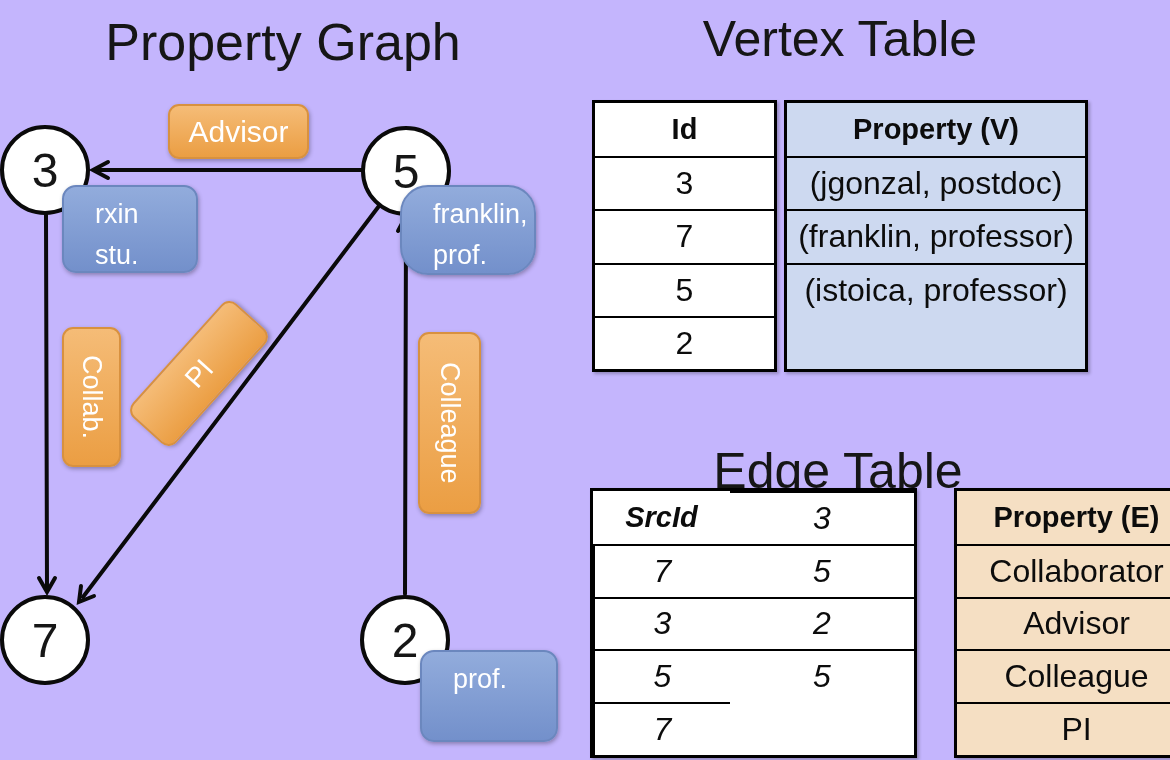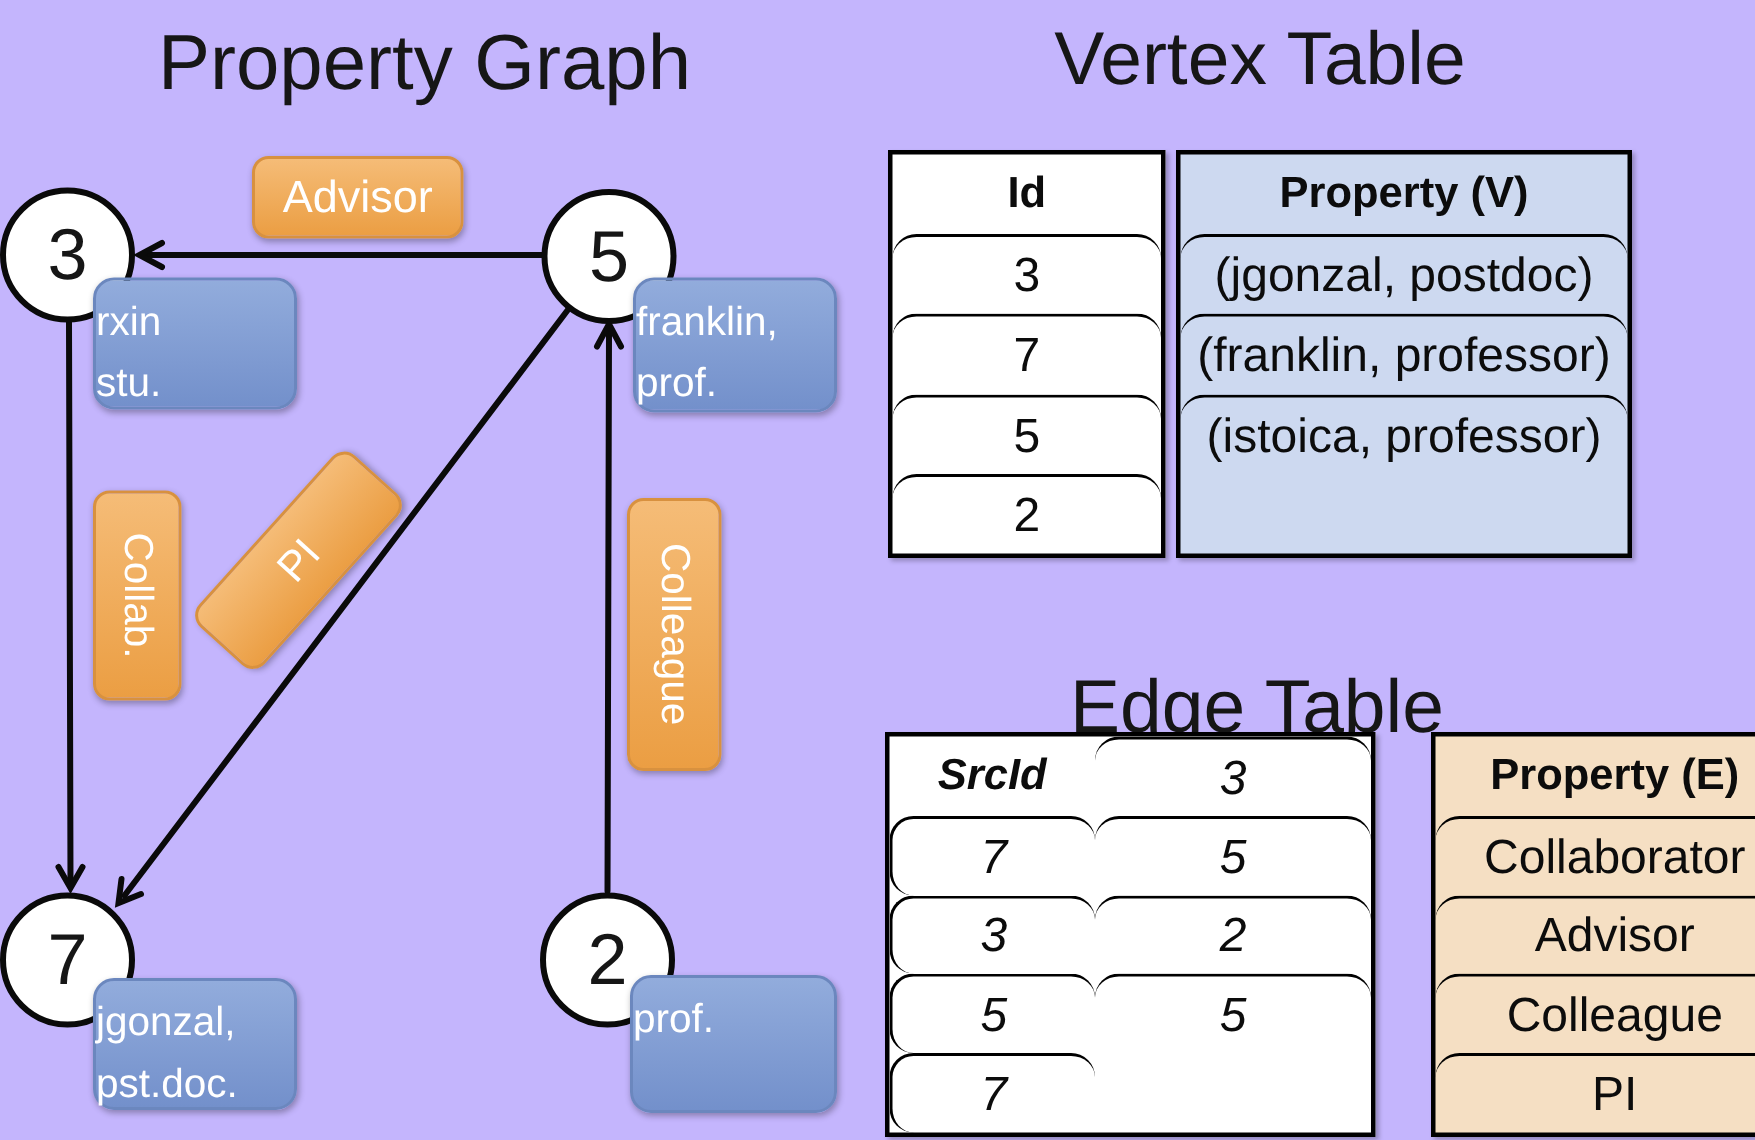--- a/index.html
+++ b/index.html
@@ -35,35 +35,35 @@
   .e-collab{left:62px;top:327px;width:55px;height:136px;}
   .e-colleague{left:418px;top:332px;width:59px;height:178px;}
   .e-pi{left:122px;top:344px;width:150px;height:55px;transform:rotate(-48deg);}
   .vtext{writing-mode:vertical-rl;text-orientation:mixed;font-size:27px;}
 
   
   .vbox{position:absolute;box-sizing:border-box;
         background:linear-gradient(180deg,var(--vertex-label-top),var(--vertex-label-bottom));
         border:2px solid var(--vertex-label-border);border-radius:14px;
         box-shadow:1px 2px 4px rgba(0,0,0,.3);color:var(--label-text);
-        font-size:27px;line-height:41px;padding:7px 0 0 0;}
+        font-size:27px;line-height:41px;padding:7px 0 0 31px;}
   .v-rxin{left:62px;top:185px;width:136px;height:88px;}
-  .v-franklin{left:422px;top:185px;width:136px;height:90px;}
+  .v-franklin{left:400px;top:185px;width:136px;height:90px;border-radius:28px;}
   .v-jgonzal{left:62px;top:652px;width:136px;height:88px;}
   .v-istoica{left:420px;top:650px;width:138px;height:92px;}
 
   
   .tbox{position:absolute;box-sizing:border-box;border:3px solid #000;display:grid;
         grid-template-rows:repeat(5,1fr);background:#fff;box-shadow:2px 2px 3px rgba(0,0,0,.25);}
   .tb-id{left:592px;top:100px;width:185px;height:272px;}
   .tb-vprop{left:784px;top:100px;width:304px;height:272px;background:var(--vertex-property-fill);}
   .tb-srcdst{left:590px;top:488px;width:327px;height:270px;grid-template-columns:137px 1fr;font-style:italic;}
   .tb-eprop{left:922px;top:488px;width:245px;height:270px;background:var(--edge-property-fill);margin-left:32px;}
   .cell{display:flex;align-items:center;justify-content:center;font-size:32px;
-        color:#0c0c0c;overflow:hidden;border-radius:16px;}
+        color:#0c0c0c;overflow:hidden;}
   .cell.hdr{font-weight:bold;font-size:29px;}
   .bt{border-top:2px solid #000;}
   .bl{border-left:2px solid #000;}
 </style>
 </head>
 <body>
 
 <div class="stage">
 
   <div class="big-title t-graph">Property Graph</div>
@@ -108,24 +108,20 @@
   </div>
 
   <div class="vbox v-rxin">
     <div>rxin</div>
     <div>stu.</div>
   </div>
   <div class="vbox v-franklin">
     <div>franklin,</div>
     <div>prof.</div>
   </div>
-  <div class="vbox v-jgonzal">
-    <div>jgonzal,</div>
-    <div>pst.doc.</div>
-  </div>
   <div class="vbox v-istoica">
     <div>prof.</div>
   </div>
 
   <div class="tbox tb-id">
     <div class="cell hdr">Id</div>
     <div class="cell bt">3</div>
     <div class="cell bt">7</div>
     <div class="cell bt">5</div>
     <div class="cell bt">2</div>

